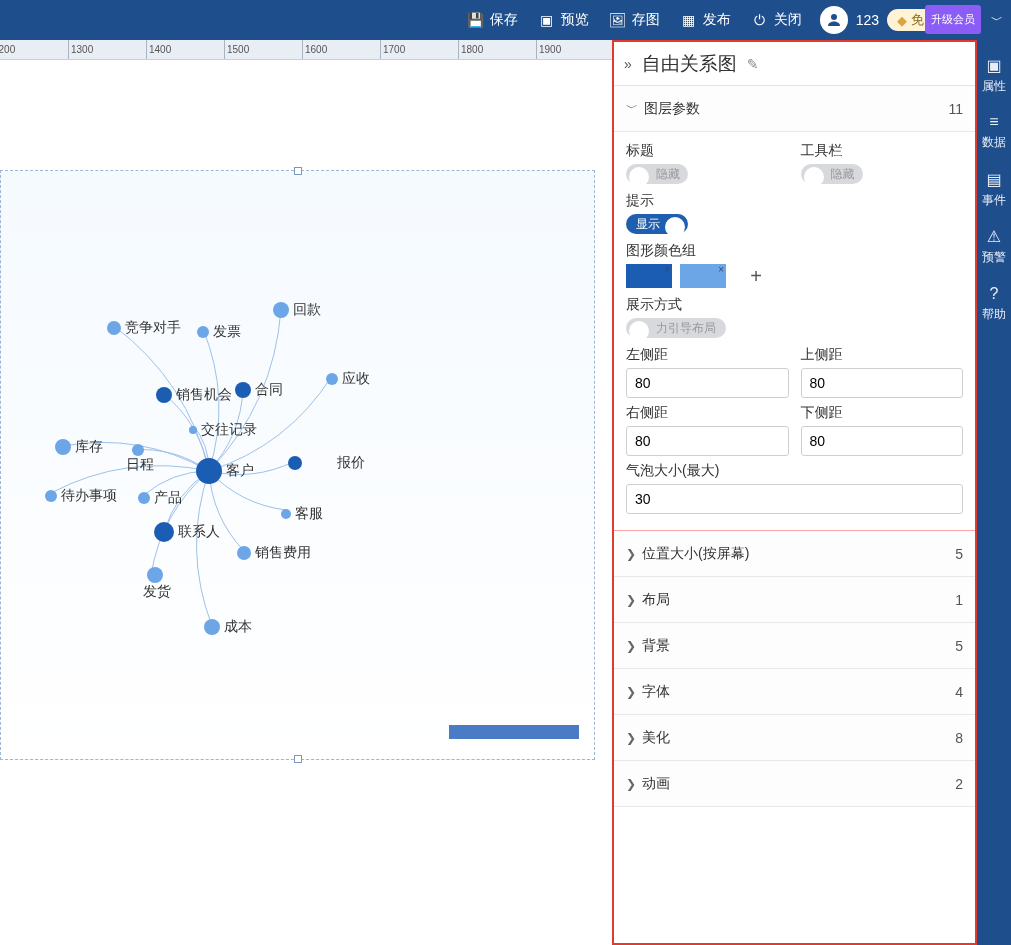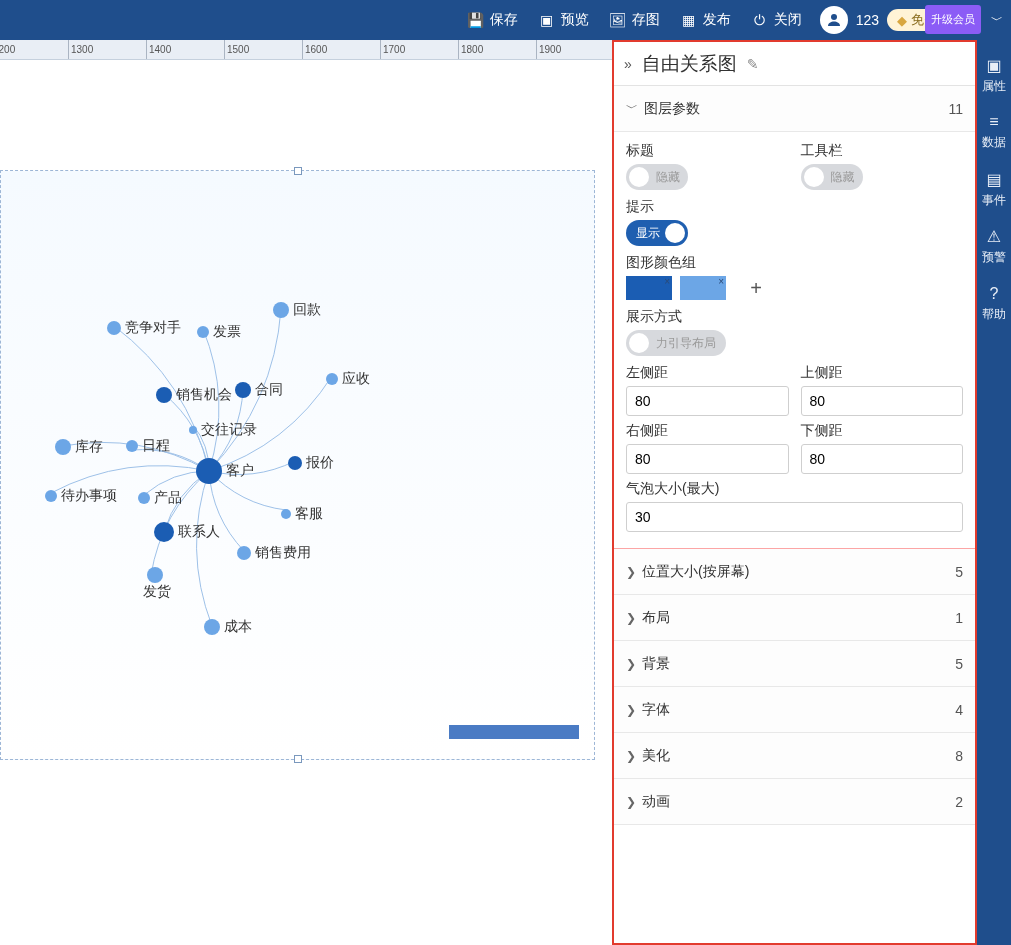--- a/index.html
+++ b/index.html
@@ -40,21 +40,21 @@
 .panel-head .pen { margin-left: 10px; color: #888; font-size: 14px; }
 
 .sect-head { height: 46px; display: flex; align-items: center; padding: 0 12px; border-bottom: 1px solid #e8e8e8; cursor: pointer; background:#fdfdfd; }
 .sect-head .caret { margin-right: 6px; color: #666; font-size: 12px; }
 .sect-head .count { margin-left: auto; color: #555; }
 
 .sect-body { padding: 10px 12px; border-bottom: 1px solid #fca5a5; }
 .row2 { display: flex; gap: 12px; }
 .col { flex: 1; }
 .plabel { font-size: 14px; color: #333; margin-bottom: 4px; }
-.toggle { width: 62px; height: 26px; border-radius: 13px; background: #d7d9dd; position: relative; display: flex; align-items: center; padding: 0 8px; font-size: 12px; color: #888; cursor: pointer; margin-bottom: 8px; }
+.toggle { width: 62px; height: 20px; border-radius: 13px; background: #d7d9dd; position: relative; display: flex; align-items: center; padding: 0 8px; font-size: 12px; color: #888; cursor: pointer; margin-bottom: 8px; }
 .toggle .knob { width: 20px; height: 20px; border-radius: 50%; background: #fff; position: absolute; top: 3px; }
 .toggle.off .knob { left: 3px; }
 .toggle.off .tlabel { margin-left: 22px; color:#999; }
 .toggle.on { background: #1f5fb0; color: #fff; }
 .toggle.on .knob { right: 3px; }
 .toggle.on .tlabel { margin-left: 2px; }
 .toggle.wide { width: 100px; }
 
 .color-row { display: flex; align-items: center; gap: 8px; margin-bottom: 8px; margin-top:2px; }
 .swatch { width: 46px; height: 24px; position: relative; cursor:pointer; }
@@ -173,25 +173,25 @@
             <span class="lbl">销售机会</span>
           </div>
           <div class="node" style="left: 188px; top: 250px;">
             <span class="dot" style="width:8px;height:8px;background:#6ca6e6"></span>
             <span class="lbl">交往记录</span>
           </div>
           <div class="node" style="left: 54px; top: 267px;">
             <span class="dot" style="width:16px;height:16px;background:#6ca6e6"></span>
             <span class="lbl">库存</span>
           </div>
-          <div class="node" style="left: 125px; top: 266px;">
+          <div class="node" style="left: 125px; top: 273px; flex-direction: column;">
             <span class="dot" style="width:12px;height:12px;background:#6ca6e6"></span>
             <span class="lbl">日程</span>
           </div>
-          <div class="node" style="left: 287px; top: 283px;">
+          <div class="node" style="left: 287px; top: 283px; gap: 31px;">
             <span class="dot" style="width:14px;height:14px;background:#1b5db3"></span>
             <span class="lbl">报价</span>
           </div>
           <div class="node" style="left: 44px; top: 316px;">
             <span class="dot" style="width:12px;height:12px;background:#6ca6e6"></span>
             <span class="lbl">待办事项</span>
           </div>
           <div class="node" style="left: 137px; top: 318px;">
             <span class="dot" style="width:12px;height:12px;background:#6ca6e6"></span>
             <span class="lbl">产品</span>

